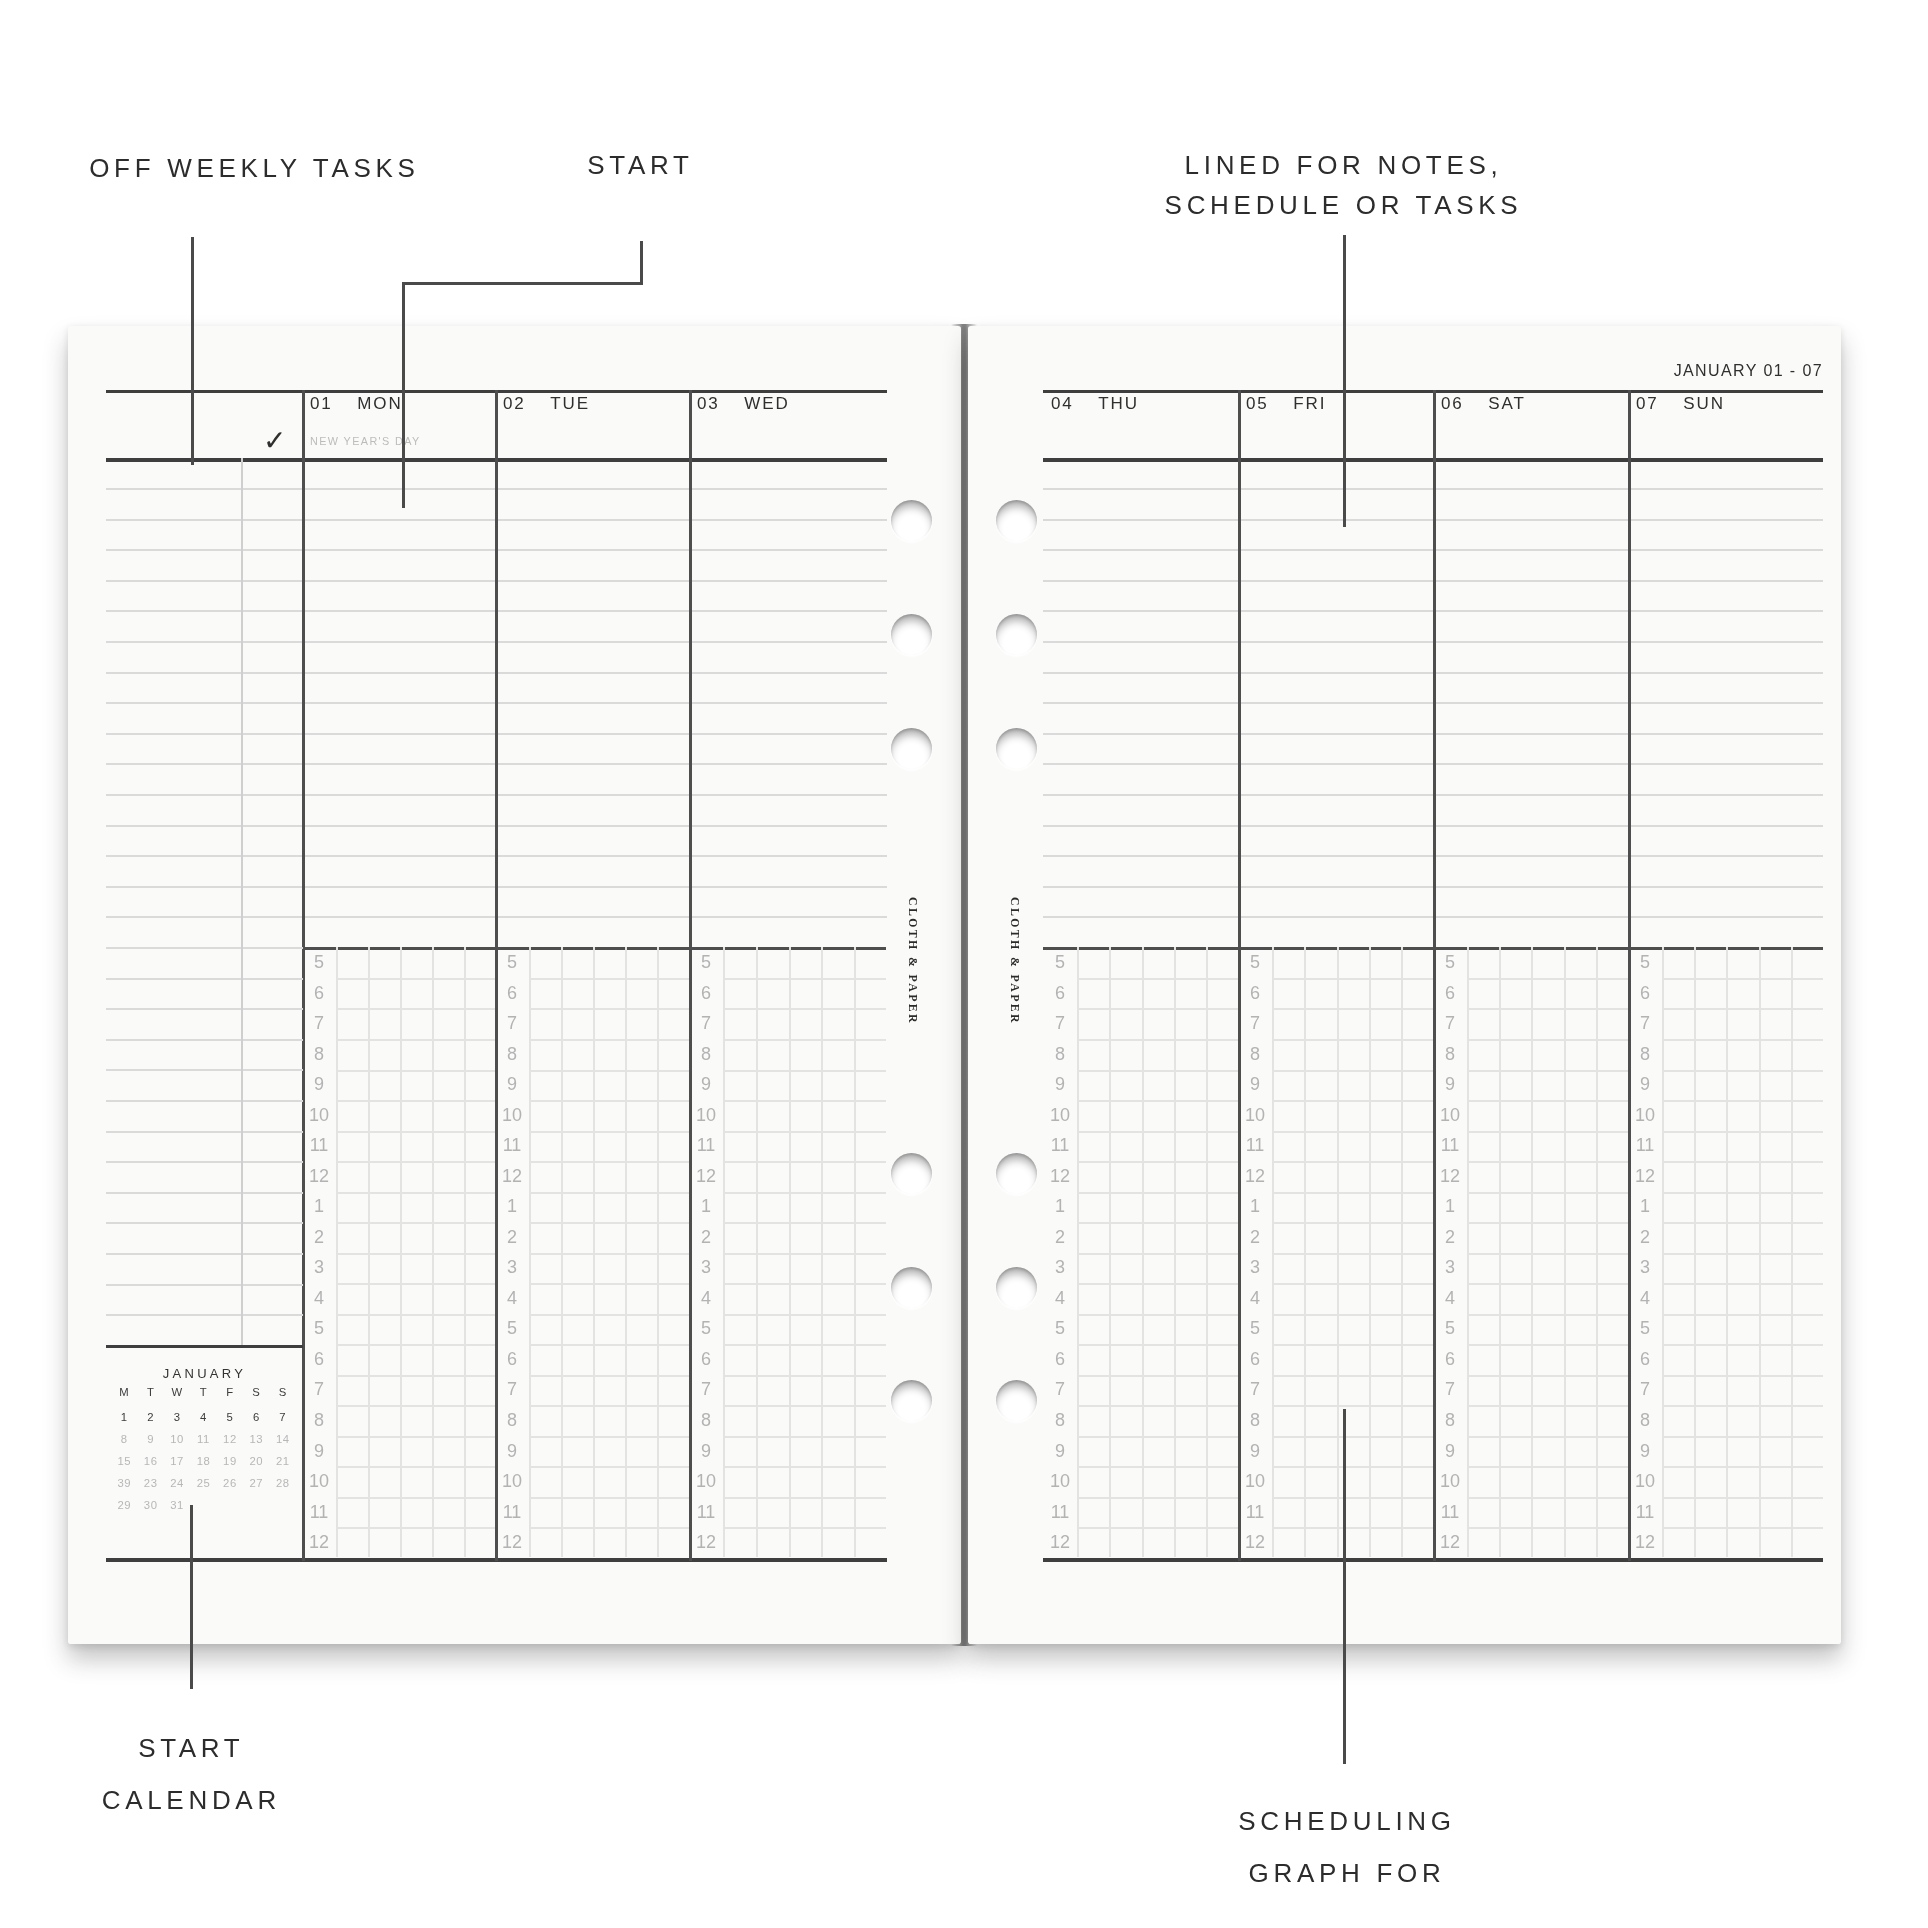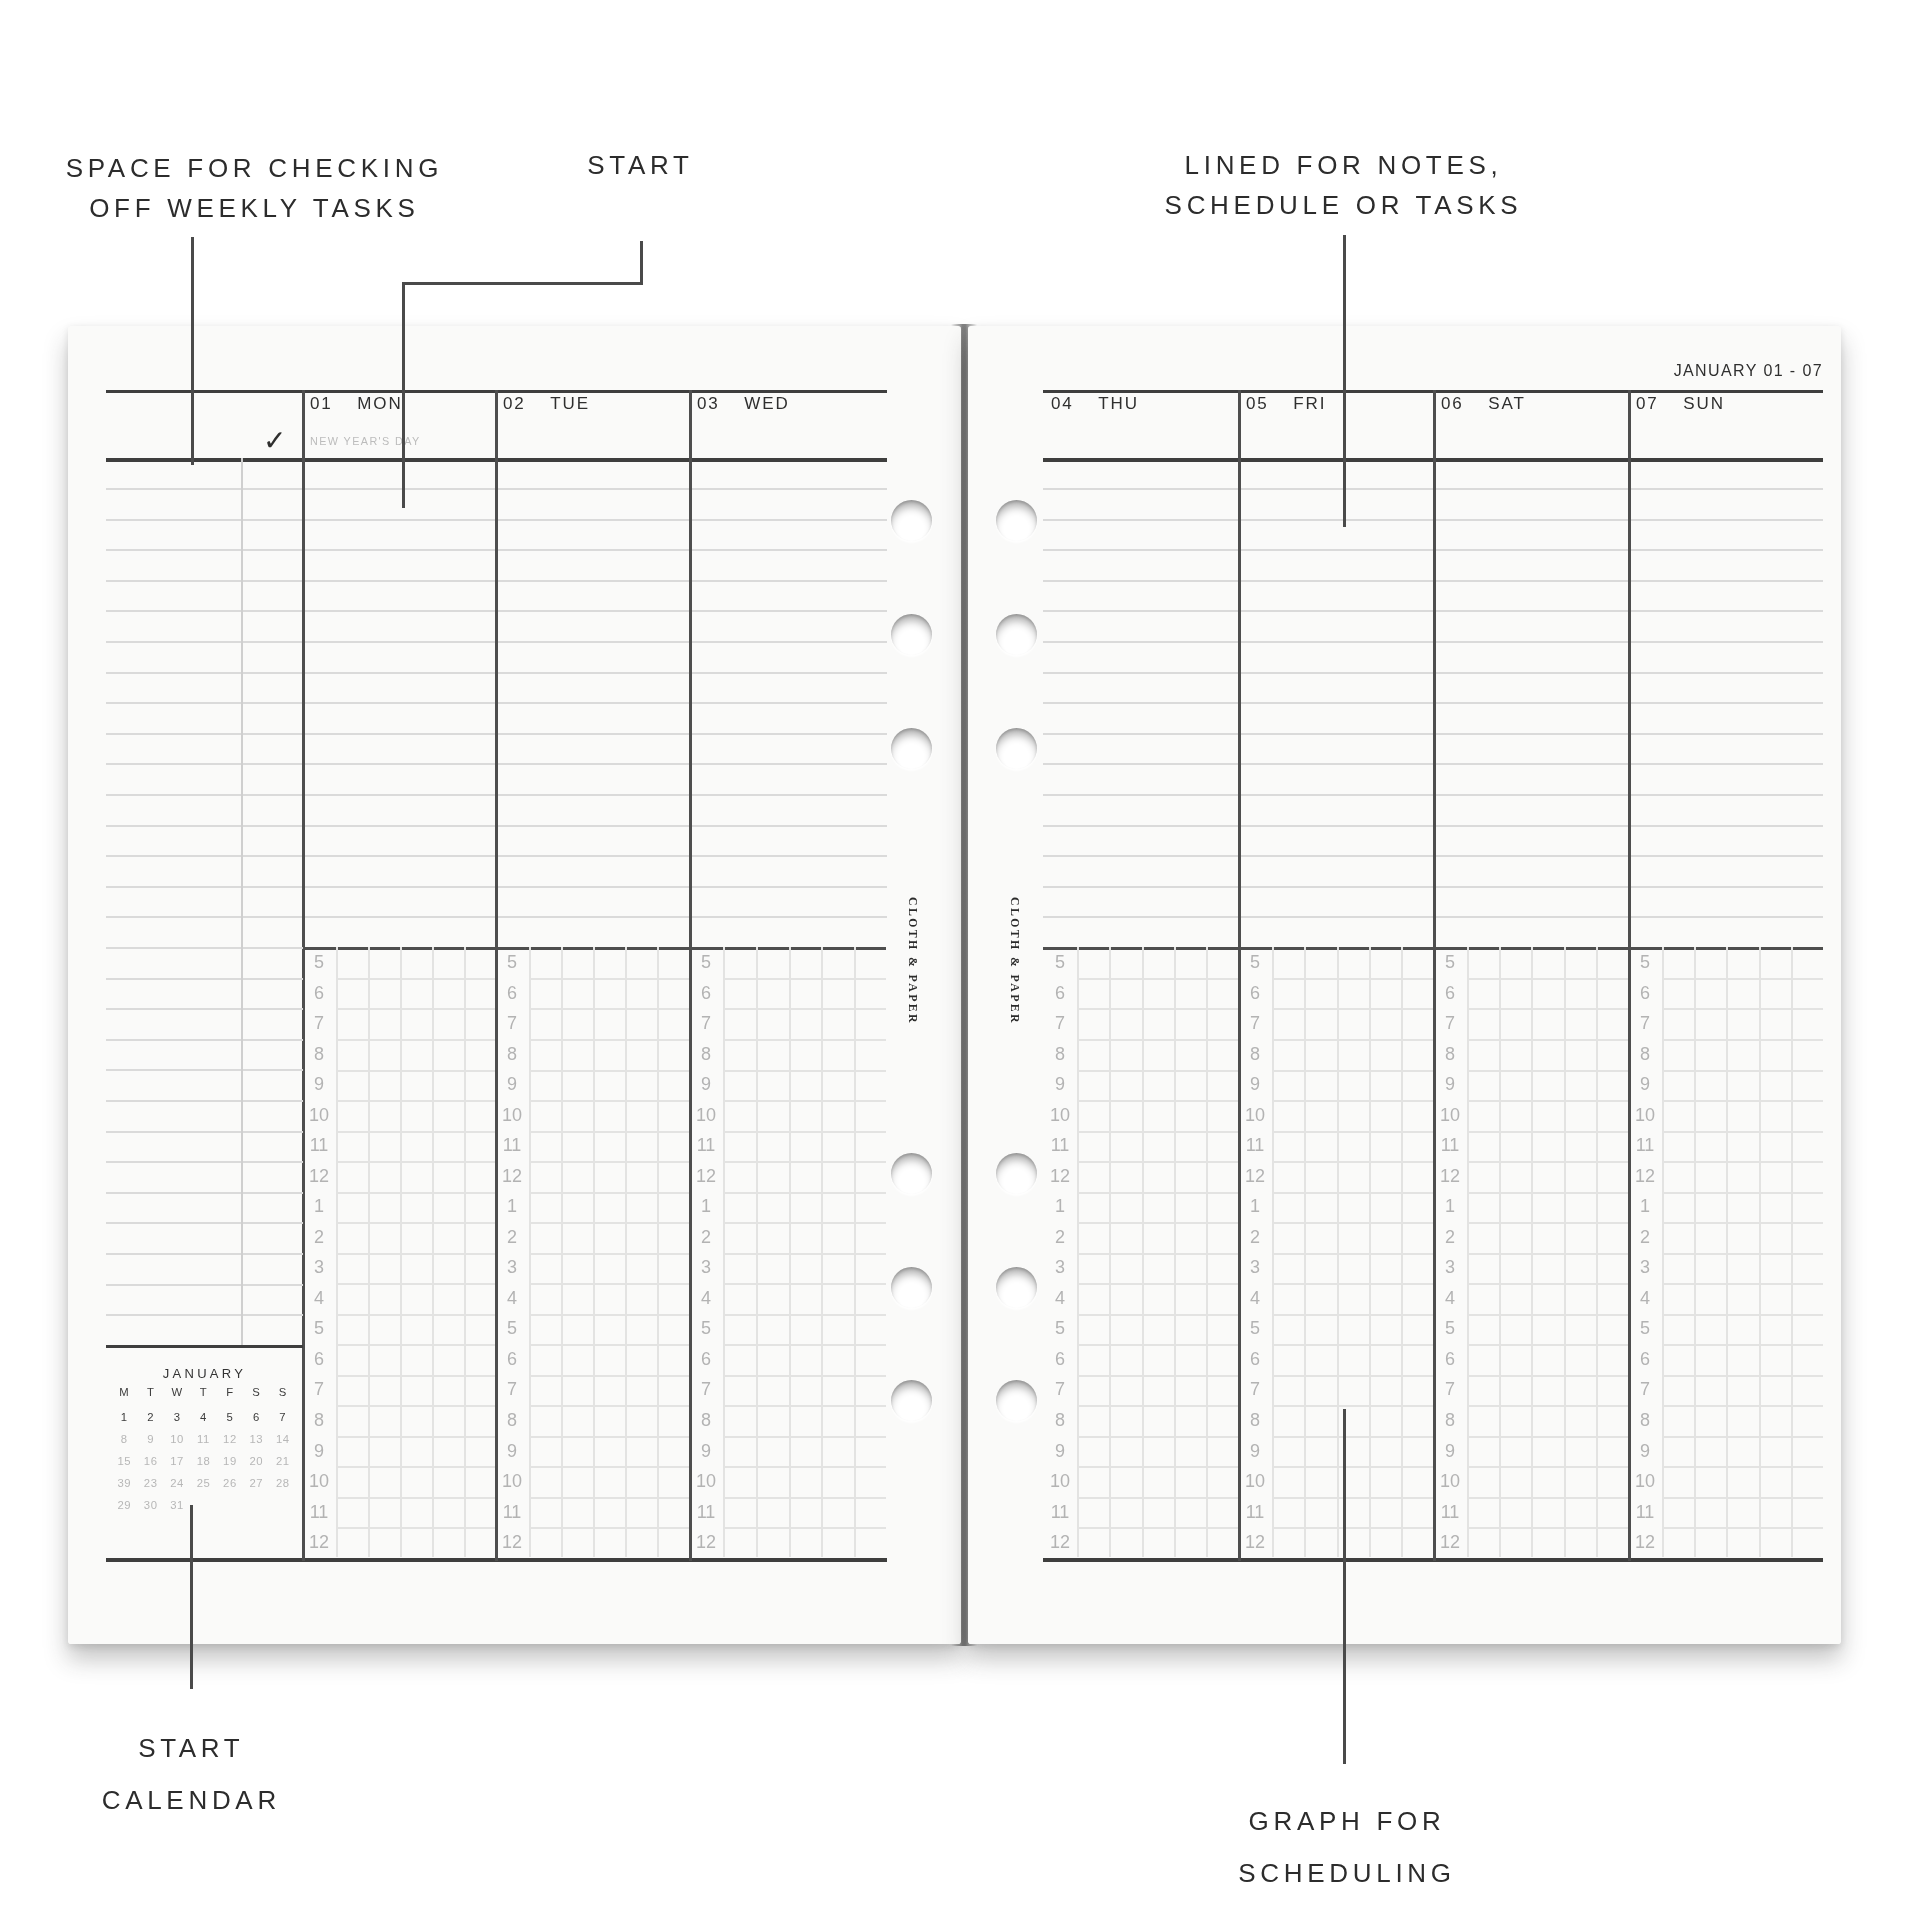--- a/index.html
+++ b/index.html
@@ -41,37 +41,36 @@
   .cal-wd{color:#3c3c3c;}
   .cal-dark{color:#3c3c3c;}
   .cal-light{color:#b7b7b7;}
 </style>
 </head>
 <body>
 
 <div class="canvas">
 
   <div class="ann ann-top" style="left:9.4px;top:148px;width:490px;">
-    <div>SPACE FOR CHECKING</div>
     <div>OFF WEEKLY TASKS</div>
   </div>
   <div class="ann ann-top" style="left:452px;top:145px;width:377px;">
     <div>START</div>
   </div>
   <div class="ann ann-top" style="left:1080px;top:145px;width:527px;">
     <div>LINED FOR NOTES,</div>
     <div>SCHEDULE OR TASKS</div>
   </div>
   <div class="ann ann-bot" style="left:2.8px;top:1722px;width:377px;">
     <div>START</div>
     <div>CALENDAR</div>
   </div>
   <div class="ann ann-bot" style="left:1121px;top:1795px;width:452px;">
+    <div>SCHEDULING</div>
     <div>GRAPH FOR</div>
-    <div>SCHEDULING</div>
   </div>
 
   <div class="gap-shadow"></div>
 
   <div class="page page-left" id="pageLeft">
       <div class="hl dark" style="left:38px;top:64px;width:781px;height:2.8px;"></div>
       <div class="hl dark" style="left:38px;top:132px;width:781px;height:3.8px;"></div>
       <div class="hl dark" style="left:38px;top:1232px;width:781px;height:3.8px;"></div>
       <div class="hl div" style="left:234px;top:621px;width:584px;height:2.8px;"></div>
       <div class="hl rule" style="left:38px;top:162px;width:781px;"></div>

